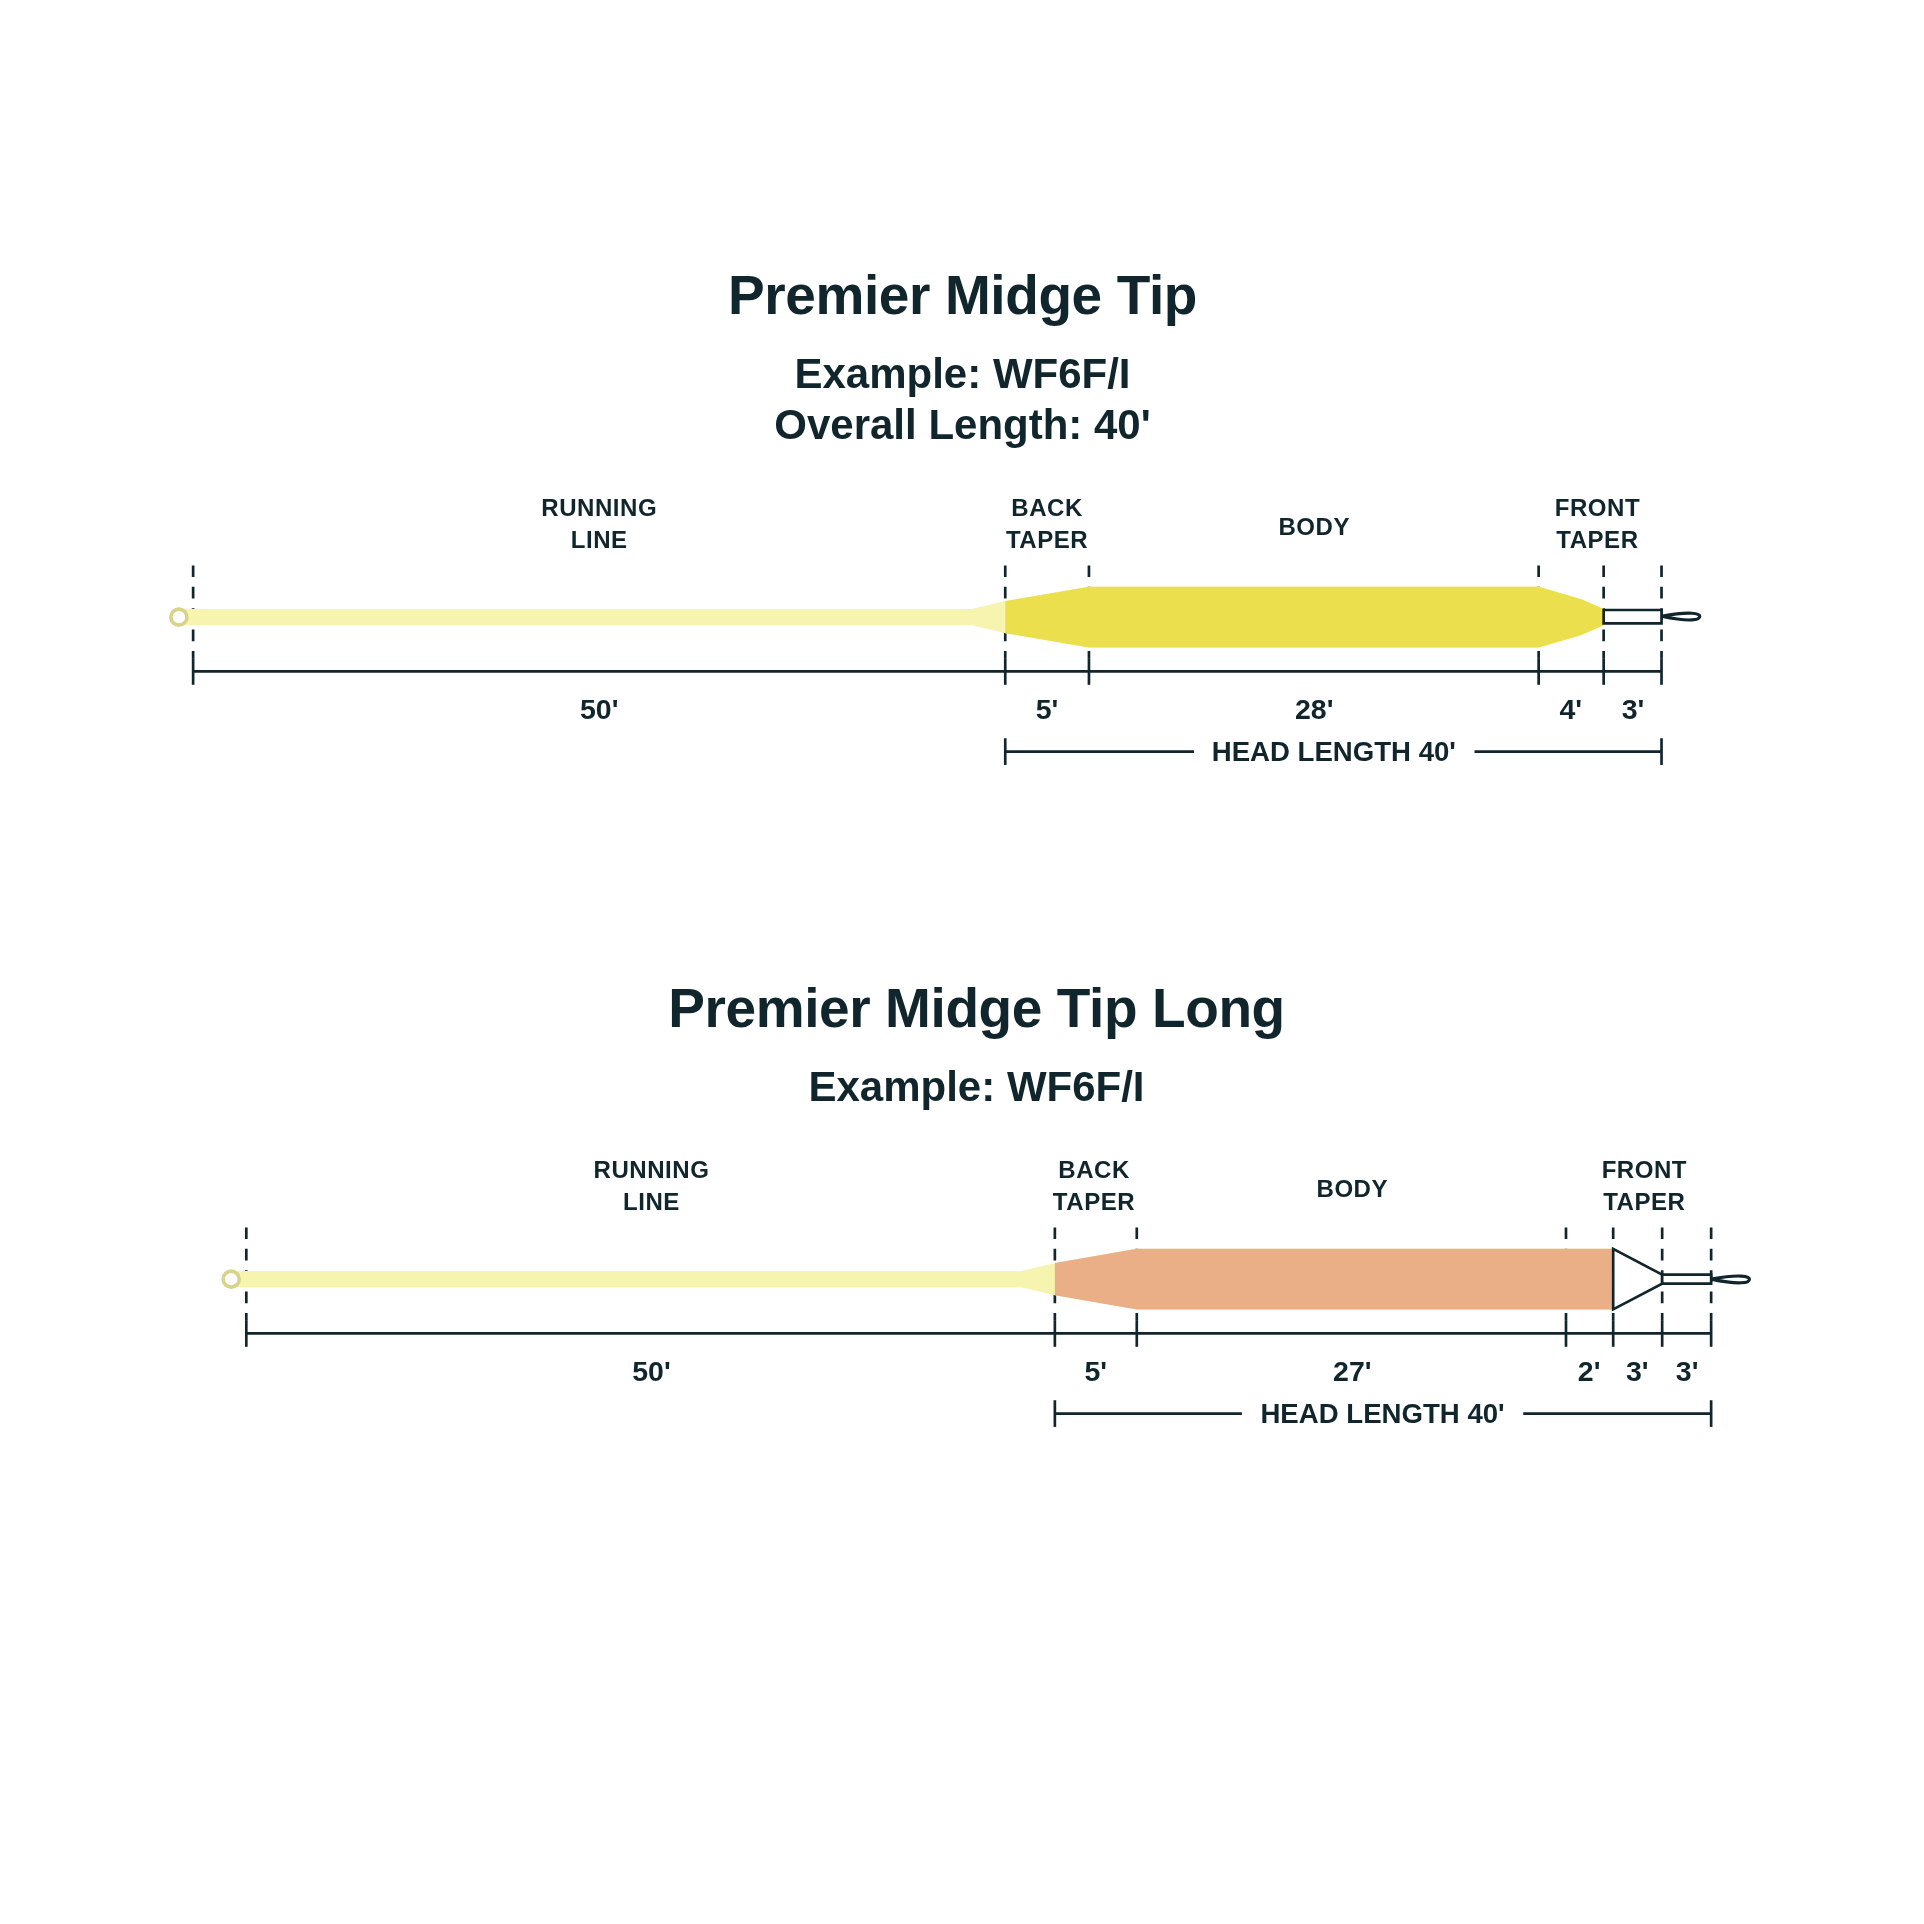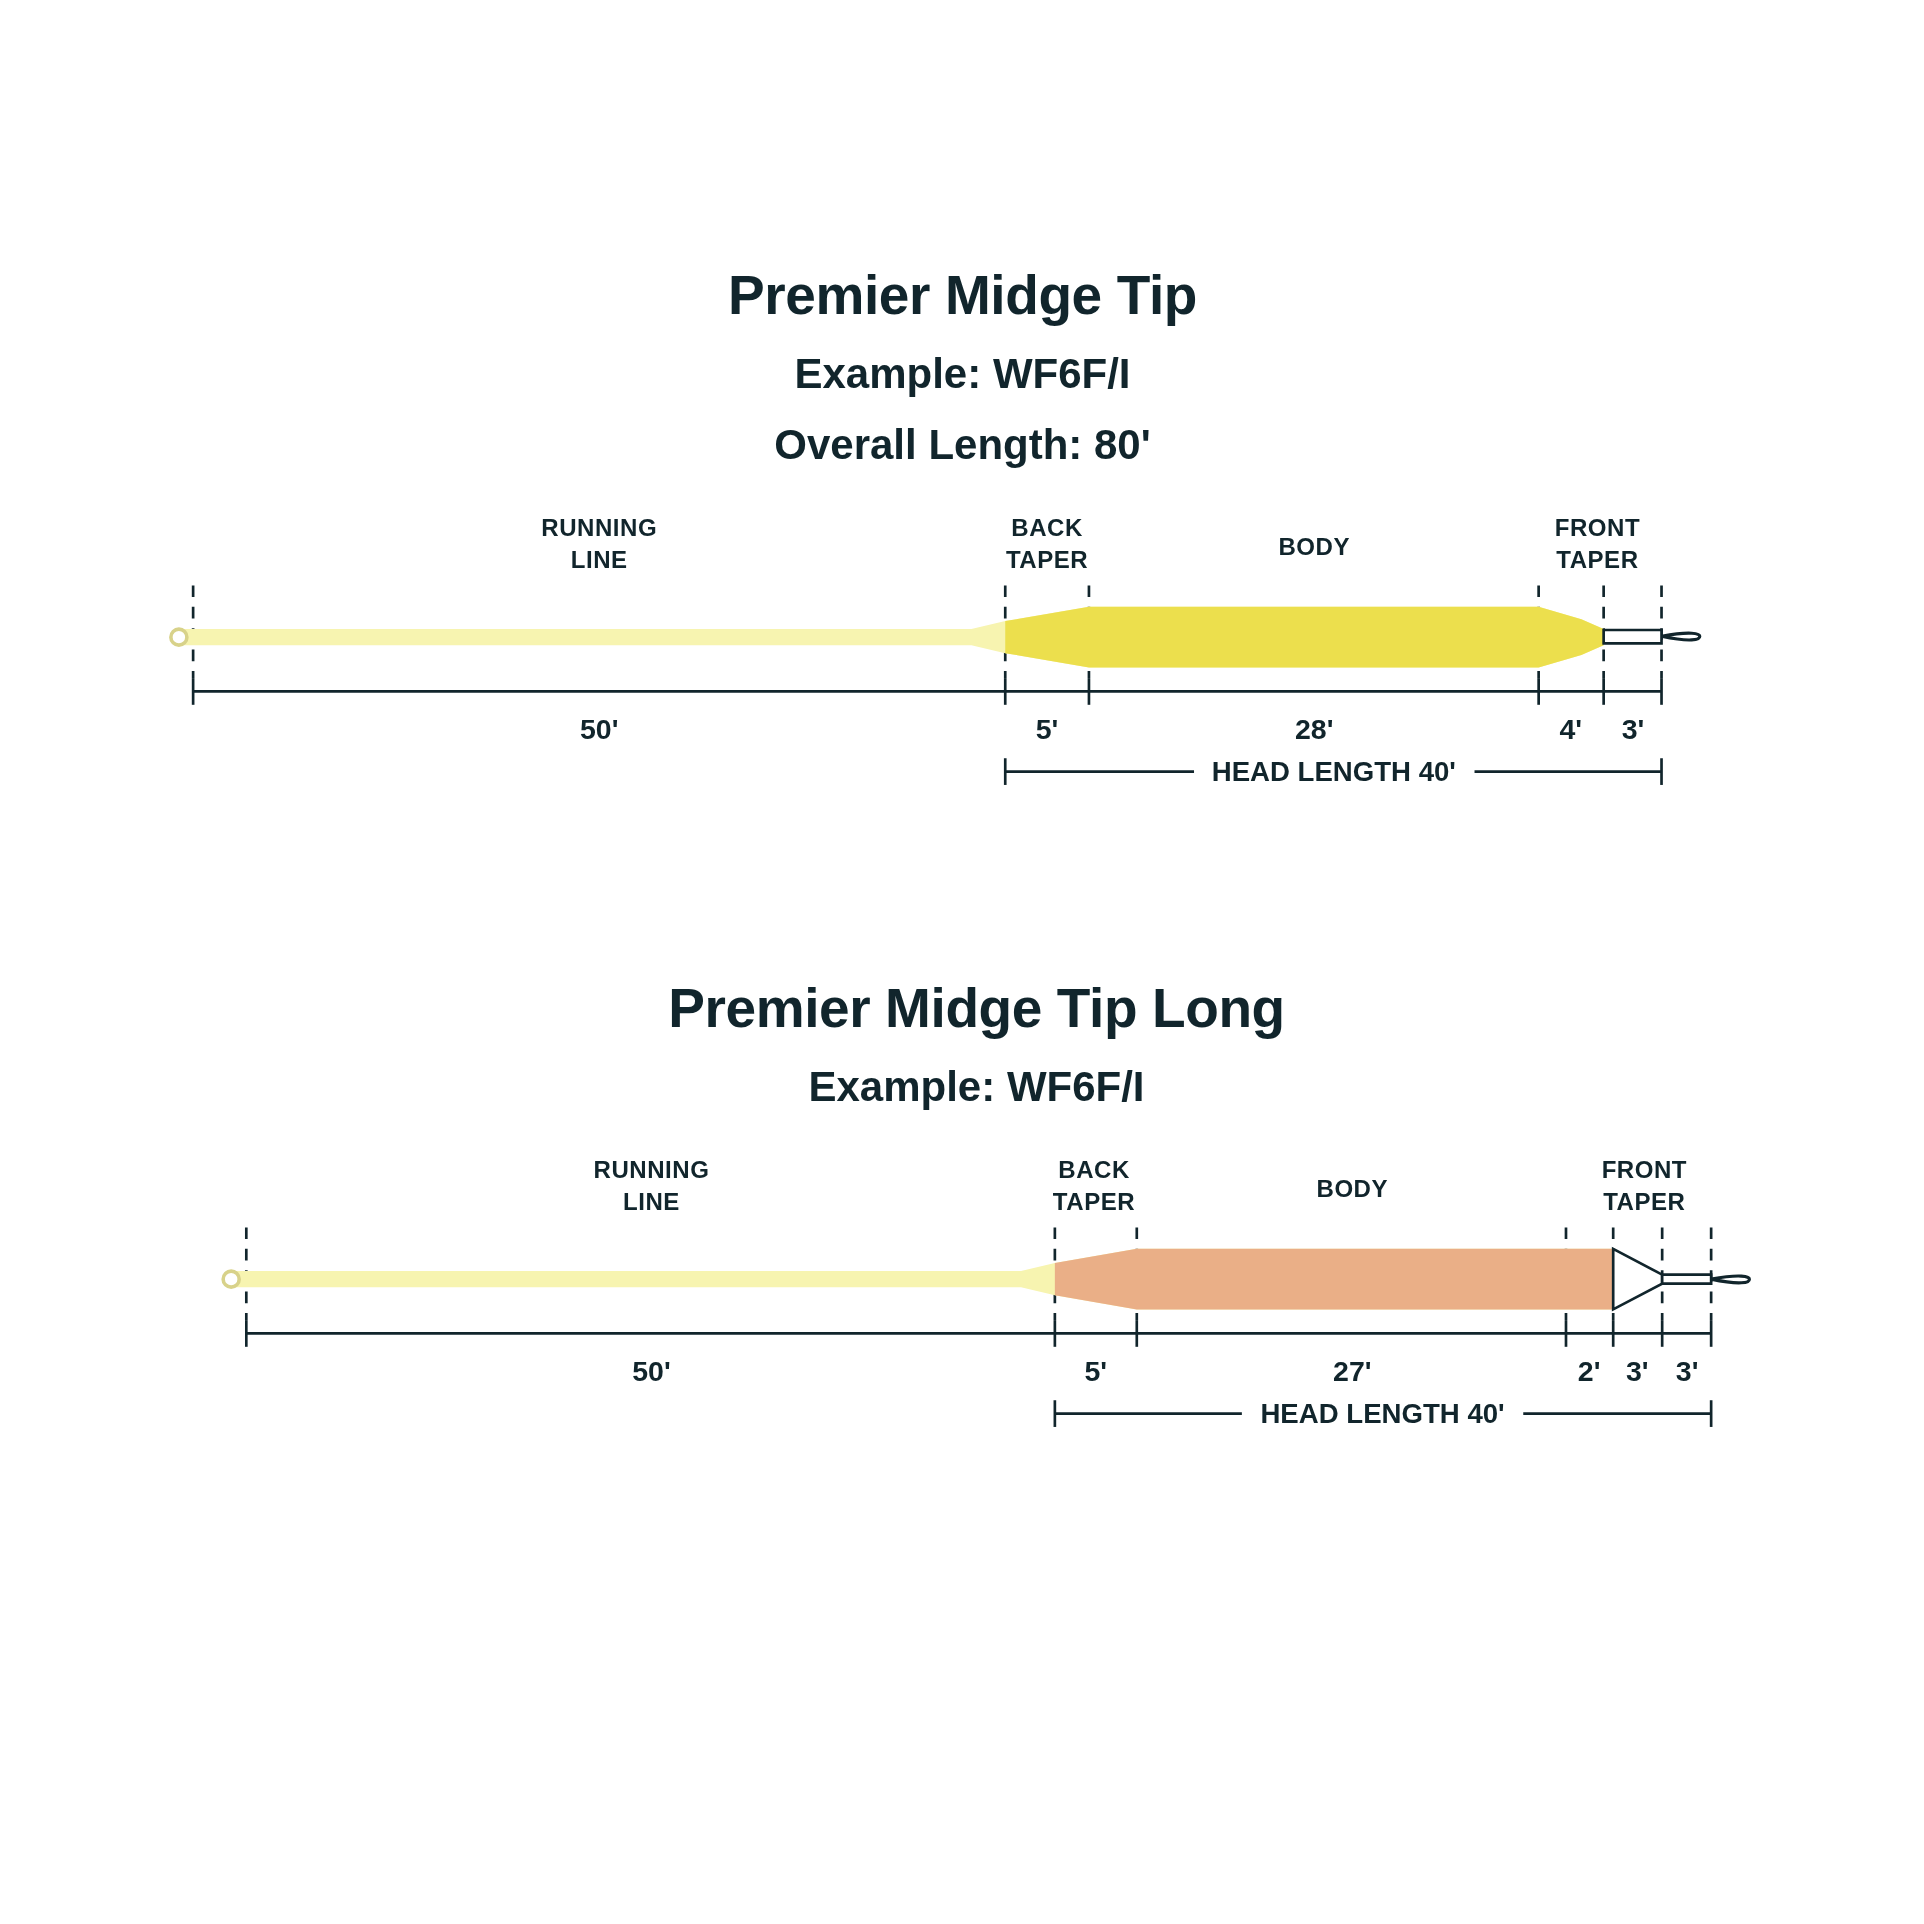--- a/index.html
+++ b/index.html
@@ -37,21 +37,20 @@
     letter-spacing: -0.4px;
     color: #11252c;
     line-height: 1.05;
     margin-bottom: 23px;
   }
   .sub-title {
     font-size: 42px;
     font-weight: bold;
     color: #11252c;
     line-height: 1.22;
-    margin-top: 20px;
   }
 
   .svg-wrap {
     margin-top: 30px;
     width: 1925px;
   }
   svg { display: block; }
 
   text.lbl {
     font-family: "Liberation Sans", sans-serif;
@@ -91,21 +90,21 @@
 </style>
 </head>
 <body>
 
 <div class="page">
 
   <div class="diagram-block" id="block-1">
     <div class="titles">
       <div class="main-title">Premier Midge Tip</div>
       <div class="sub-title">Example: WF6F/I</div>
-      <div class="sub-title">Overall Length: 80'</div>
+      <div class="sub-title">Overall Length: 40'</div>
     </div>
 
     <div class="svg-wrap">
       <svg width="1925" height="374" viewBox="0 0 2160 420">
 
         <text class="lbl seg-label" x="672" y="40">RUNNING</text>
         <text class="lbl seg-label" x="672" y="76">LINE</text>
 
         <text class="lbl seg-label" x="1175" y="40">BACK</text>
         <text class="lbl seg-label" x="1175" y="76">TAPER</text>

